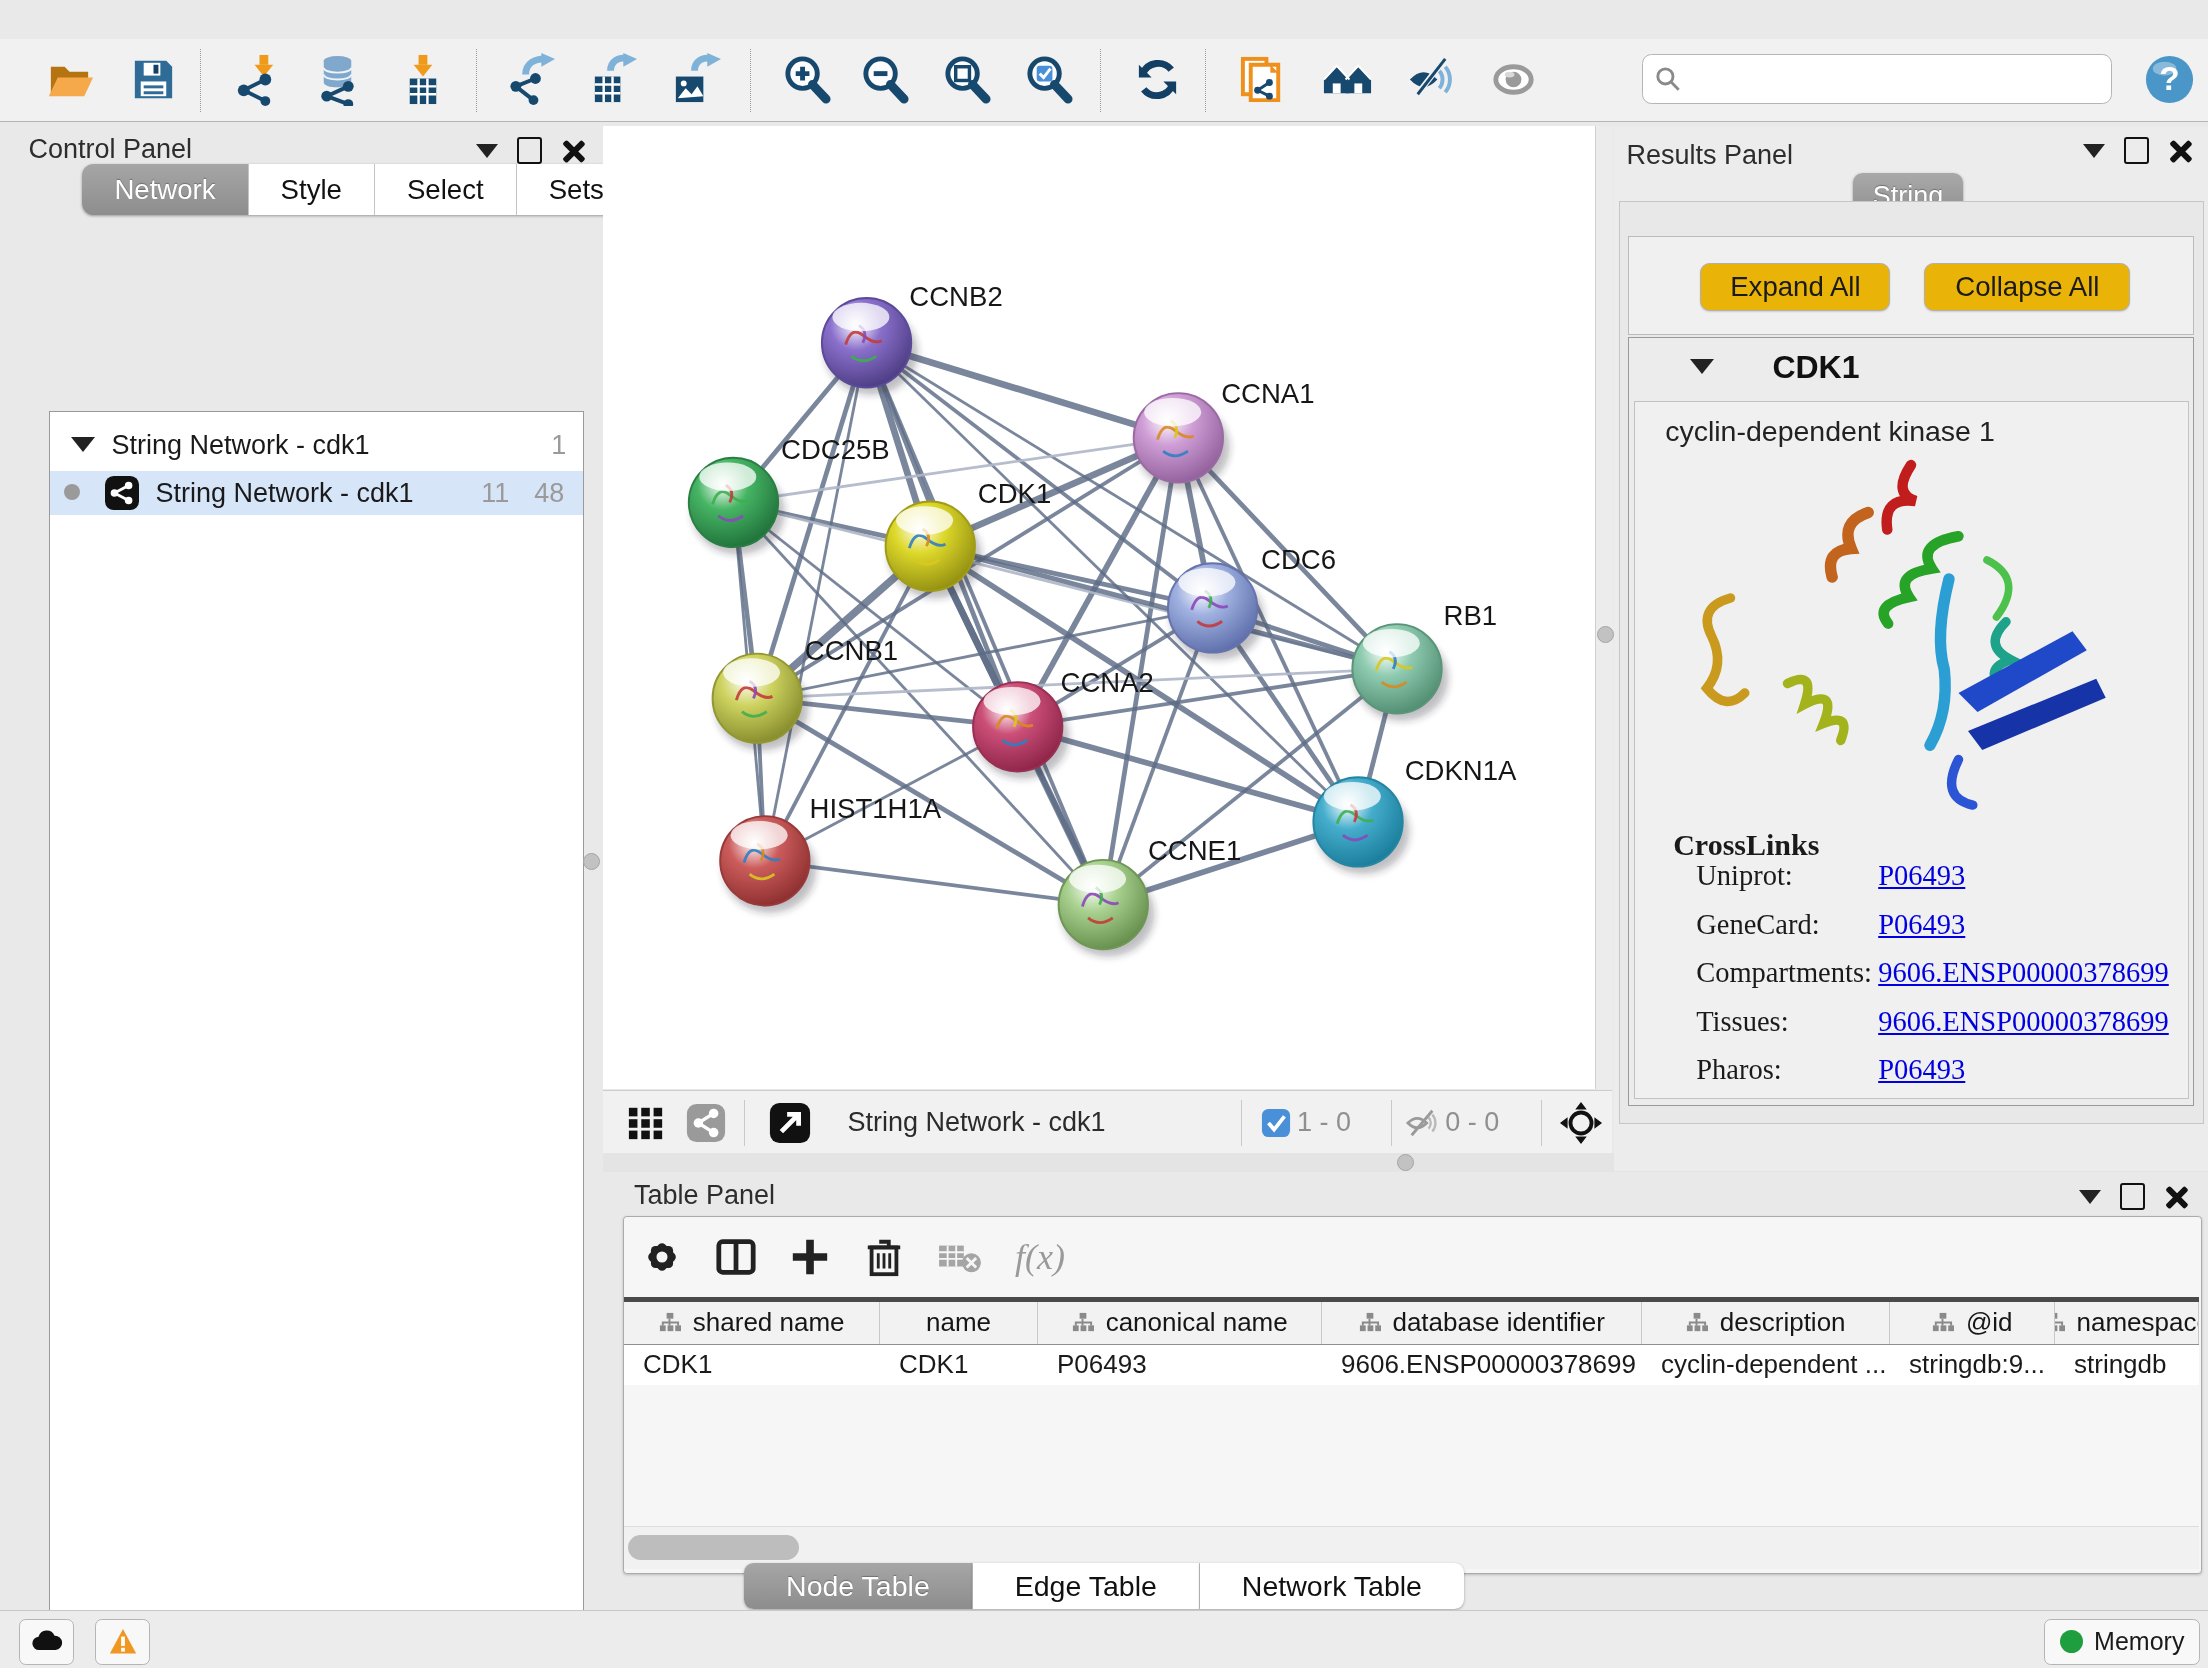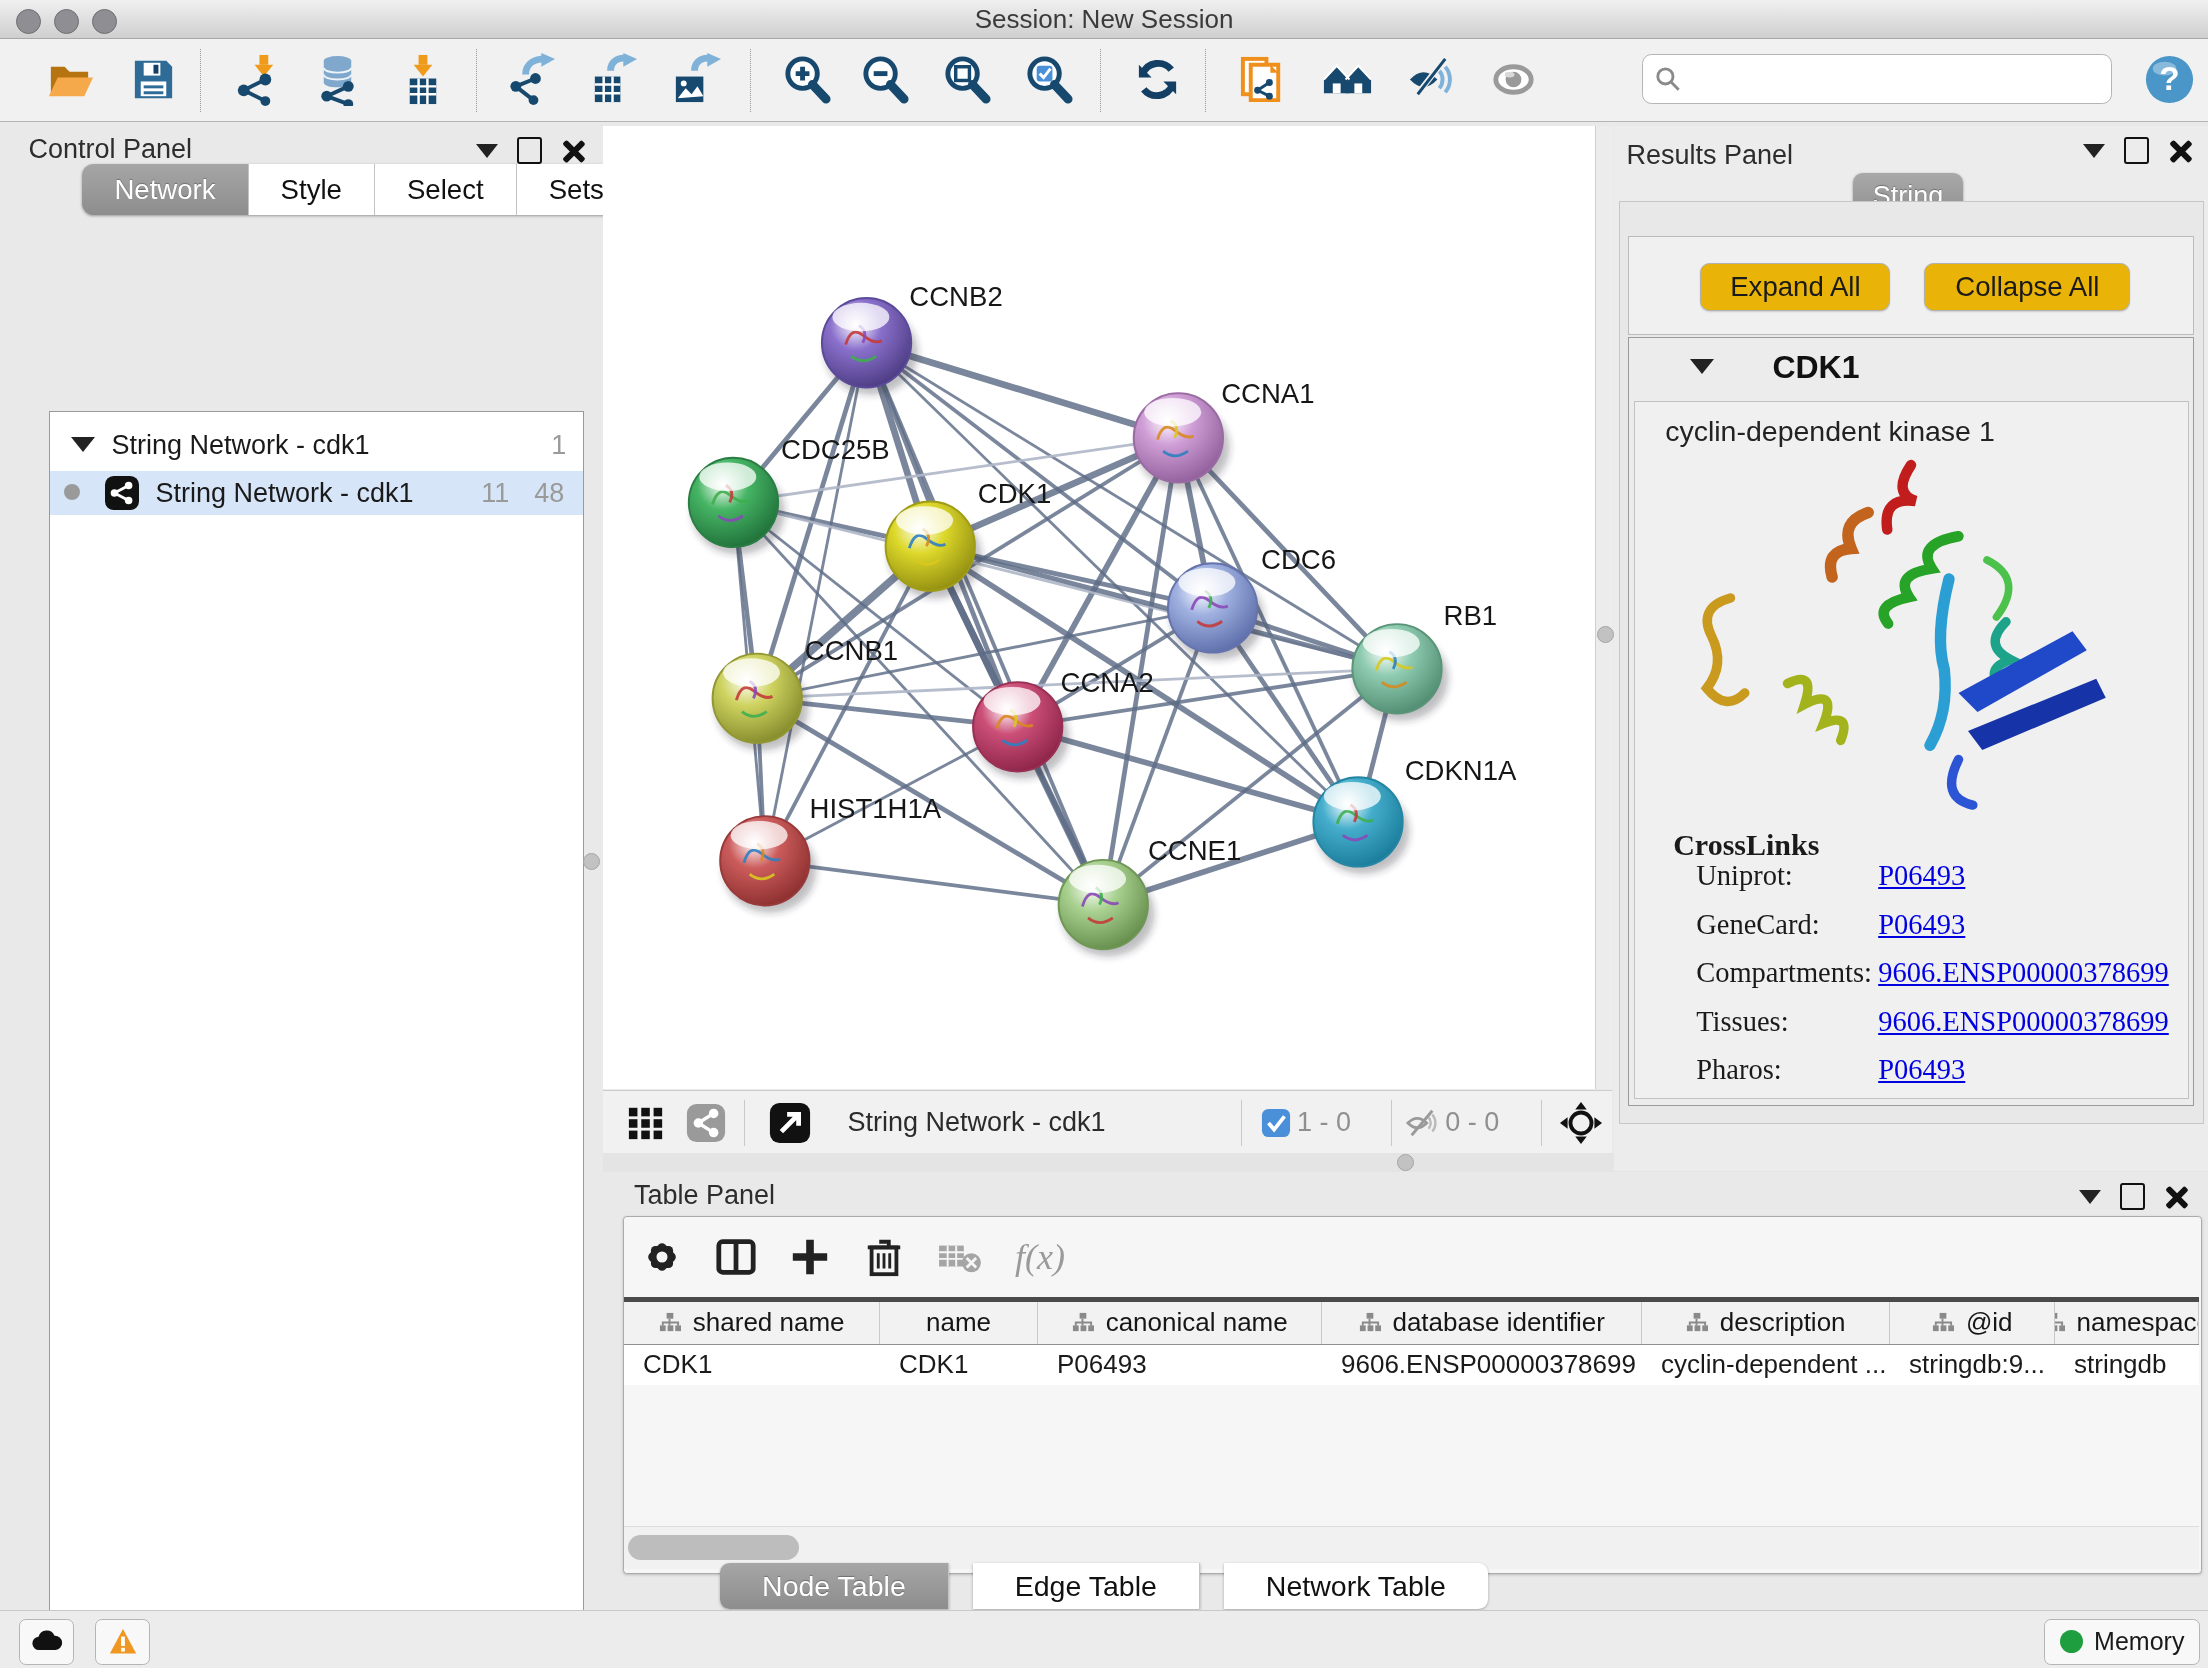--- a/index.html
+++ b/index.html
@@ -93,21 +93,21 @@
   .grid-table{position:absolute;left:0px;top:80px;width:1575px;}
   .gt-topline{height:4.8px;background:#4a4a4a;}
   .gt-head{display:flex;background:#f2f2f2;border-bottom:1px solid #8f8f8f;height:42px;}
   .gt-hcell{display:flex;align-items:center;justify-content:center;gap:11.4px;font-size:26px;color:#161616;
     border-right:1px solid #c9c9c9;box-sizing:border-box;overflow:hidden;white-space:nowrap;}
   .gt-row{display:flex;background:#fff;height:40px;}
   .gt-cell{font-size:26px;padding-left:19px;display:flex;align-items:center;box-sizing:border-box;
     overflow:hidden;white-space:nowrap;}
   .hscroll{position:absolute;left:0;bottom:3.8px;width:1575px;height:42px;background:#f1f1f1;border-top:1px solid #ddd;}
   .hthumb{position:absolute;left:3.8px;top:7.6px;width:171px;height:25px;border-radius:12.4px;background:#bdbdbd;}
-  .bottom-tabs{position:absolute;left:0px;top:1563px;width:2208px;height:48px;display:flex;justify-content:center;gap:24px;}
+  .bottom-tabs{position:absolute;left:0px;top:1563px;width:2208px;height:48px;display:flex;justify-content:center;}
   .btab{height:46px;line-height:46px;padding:0 42px;font-size:28.5px;background:#fff;color:#111;
     border-right:1px solid #c4c4c4;box-shadow:0 1px 2.9px rgba(0,0,0,.3);}
   .btab.first{border-radius:9.5px 0 0 9.5px;}
   .btab.last{border-radius:0 9.5px 9.5px 0;border-right:none;}
   .btab.sel{background:linear-gradient(#a6a6a6,#8d8d8d);color:#fff;text-shadow:0 -1px 1px rgba(0,0,0,.3);}
   
   .statusbar{position:absolute;left:0;top:1610px;width:2208px;height:58px;background:#ececec;
     border-top:1px solid #c8c8c8;}
   .sbtn{position:absolute;top:7.6px;height:44px;background:#f8f8f8;border:1px solid #b5b5b5;border-radius:6.7px;
     display:flex;align-items:center;justify-content:center;}
@@ -115,26 +115,20 @@
     border:1px solid #b5b5b5;border-radius:6.7px;display:flex;align-items:center;gap:11.4px;font-size:25px;}
   .memdot{width:23px;height:23px;border-radius:50%;background:#1e9e3e;}
   svg{display:block;}
   .net-label{font-size:29px;fill:#161616;font-family:"Liberation Sans",sans-serif;}
 </style>
 </head>
 <body>
 
 <div id="app">
 
-  <div class="titlebar">
-    <div class="tl" style="left:16px"></div>
-    <div class="tl" style="left:54px"></div>
-    <div class="tl" style="left:92px"></div>
-    <div class="win-title">Session: New Session</div>
-  </div>
 
   <div class="toolbar">
     <div class="tbtn" style="left:42px">
       <svg width="53" height="53" viewBox="0 0 54 54">
         <path d="M8 44V14h14l5 5h19v9H17L8 44z" fill="#b5740f"></path>
         <path d="M6 44l9-19h36l-9 19z" fill="#f5a94a"></path>
       </svg>
     </div>
     <div class="tbtn" style="left:126px">
       <svg width="53" height="53" viewBox="0 0 54 54">

